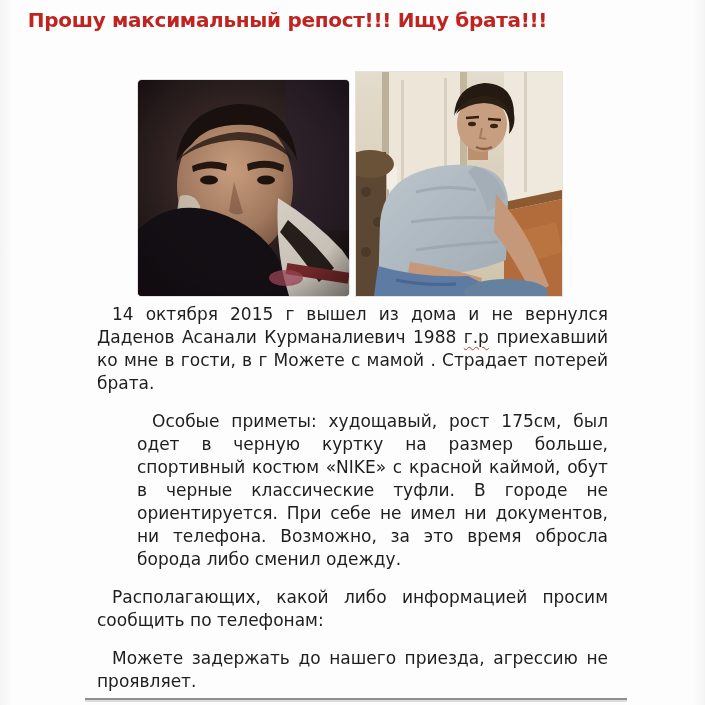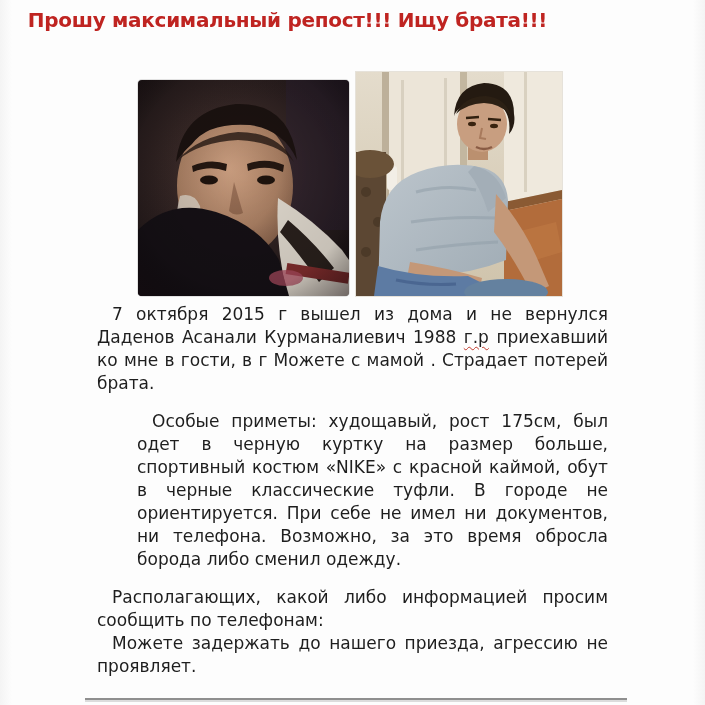--- a/index.html
+++ b/index.html
@@ -24,21 +24,21 @@
     position:absolute;left:218px;bottom:0;width:206px;height:224px;
     overflow:hidden;box-shadow:0 0 0 1px #e6e2da;
   }
   .textcol{
     position:absolute;left:97px;top:303px;width:511px;
     font-size:17px;line-height:23px;text-align:justify;
   }
   .textcol p{margin:0 0 15px 0;text-indent:15px;}
   p.p1{min-height:69px;}
   p.p2{min-height:138px;margin-left:40px;}
-  p.p3{min-height:46px;margin-bottom:0;}
+  p.p3{min-height:46px;margin-bottom:15px;}
   p.p4{min-height:46px;margin-bottom:12px;font-weight:bold;}
   p.p5{min-height:46px;font-weight:bold;}
   .b{font-weight:normal;}
   .u{text-decoration:underline;text-underline-offset:3px;text-decoration-thickness:2px;}
   .sq{text-decoration:underline wavy #c0392b;text-decoration-thickness:1px;text-underline-offset:3px;}
   .bottom-rule{
     position:absolute;left:85px;top:698px;width:542px;height:2px;
     background:#8f8f8f;box-shadow:0 2px 0 #dcdcdc;
   }
 </style>
@@ -136,21 +136,21 @@
         <path d="M54 190 Q92 196 126 206 L123 220 Q84 212 51 206 Z" fill="#c49878"></path>
         <path d="M18 224 L22 194 Q62 206 112 204 L152 224 Z" fill="#5d7ba3"></path>
         <path d="M40 208 Q70 214 100 212" stroke="#46618c" stroke-width="3" fill="none" opacity="0.8"></path>
         <ellipse cx="150" cy="220" rx="42" ry="13" fill="#64819f"></ellipse>
       </svg>
     </div>
 
   </div>
 
   <div class="textcol">
-    <p class="p1"><span>7 октября 2015 г вышел из дома и не вернулся </span><span class="b">Даденов Асанали Курманалиевич 1988 </span><span class="b sq">г.р</span><span> приехавший ко мне в гости, в г Можете с мамой . </span><span class="b">Страдает потерей брата.</span></p>
+    <p class="p1"><span>14 октября 2015 г вышел из дома и не вернулся </span><span class="b">Даденов Асанали Курманалиевич 1988 </span><span class="b sq">г.р</span><span> приехавший ко мне в гости, в г Можете с мамой . </span><span class="b">Страдает потерей брата.</span></p>
     <p class="p2"><span>Особые приметы: худощавый, рост 175см, был одет в черную куртку на размер больше, спортивный костюм «NIKE» с красной каймой, обут в черные классические туфли. В городе не ориентируется. При себе не имел ни документов, ни телефона. Возможно, за это время обросла борода либо сменил одежду.</span></p>
     <p class="p3"><span>Располагающих, какой либо информацией просим сообщить по телефонам:</span></p>
     <p class="p5"><span class="b">Можете задержать до нашего приезда, агрессию не проявляет.</span></p>
   </div>
 
   <div class="bottom-rule"></div>
 
 </div>
 
 </body></html>

